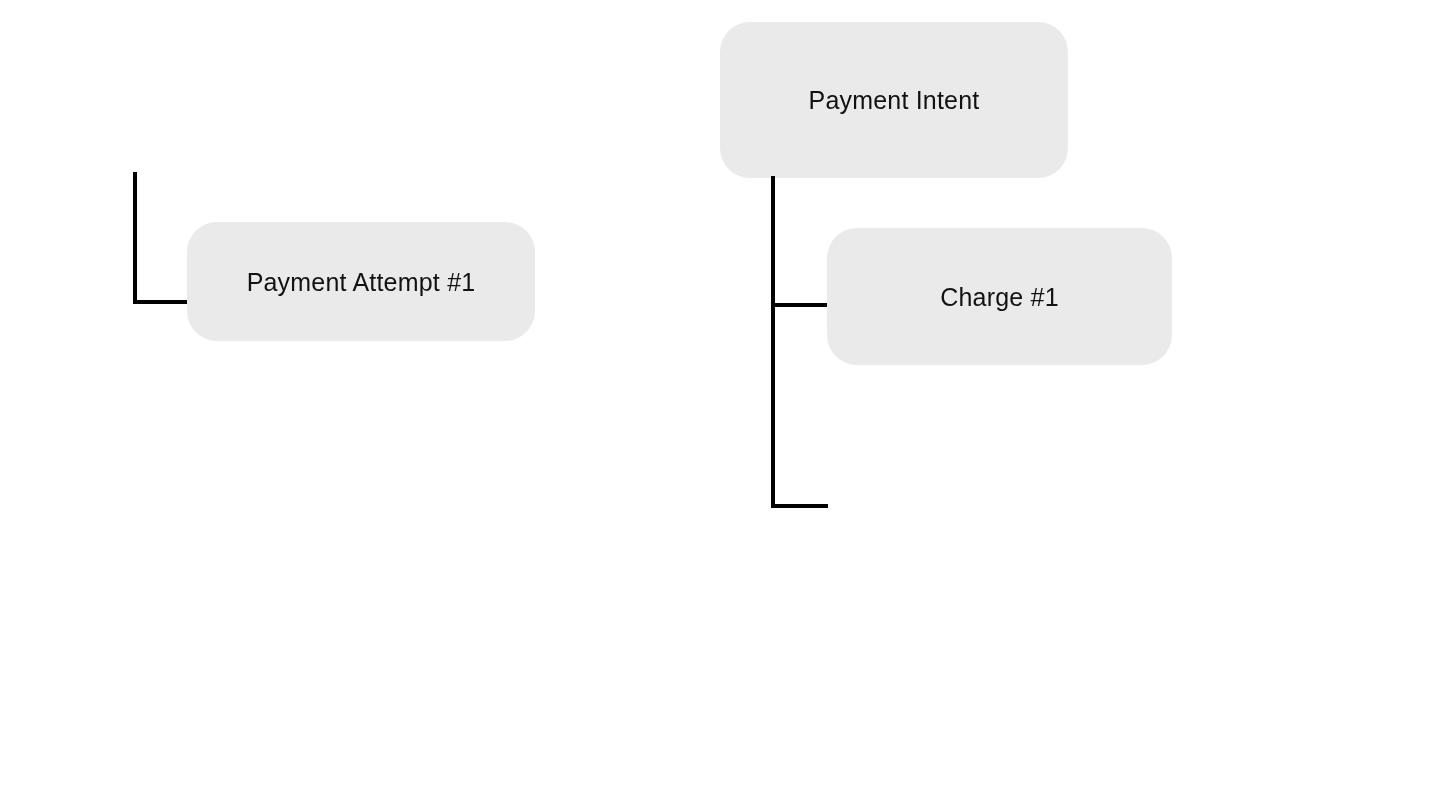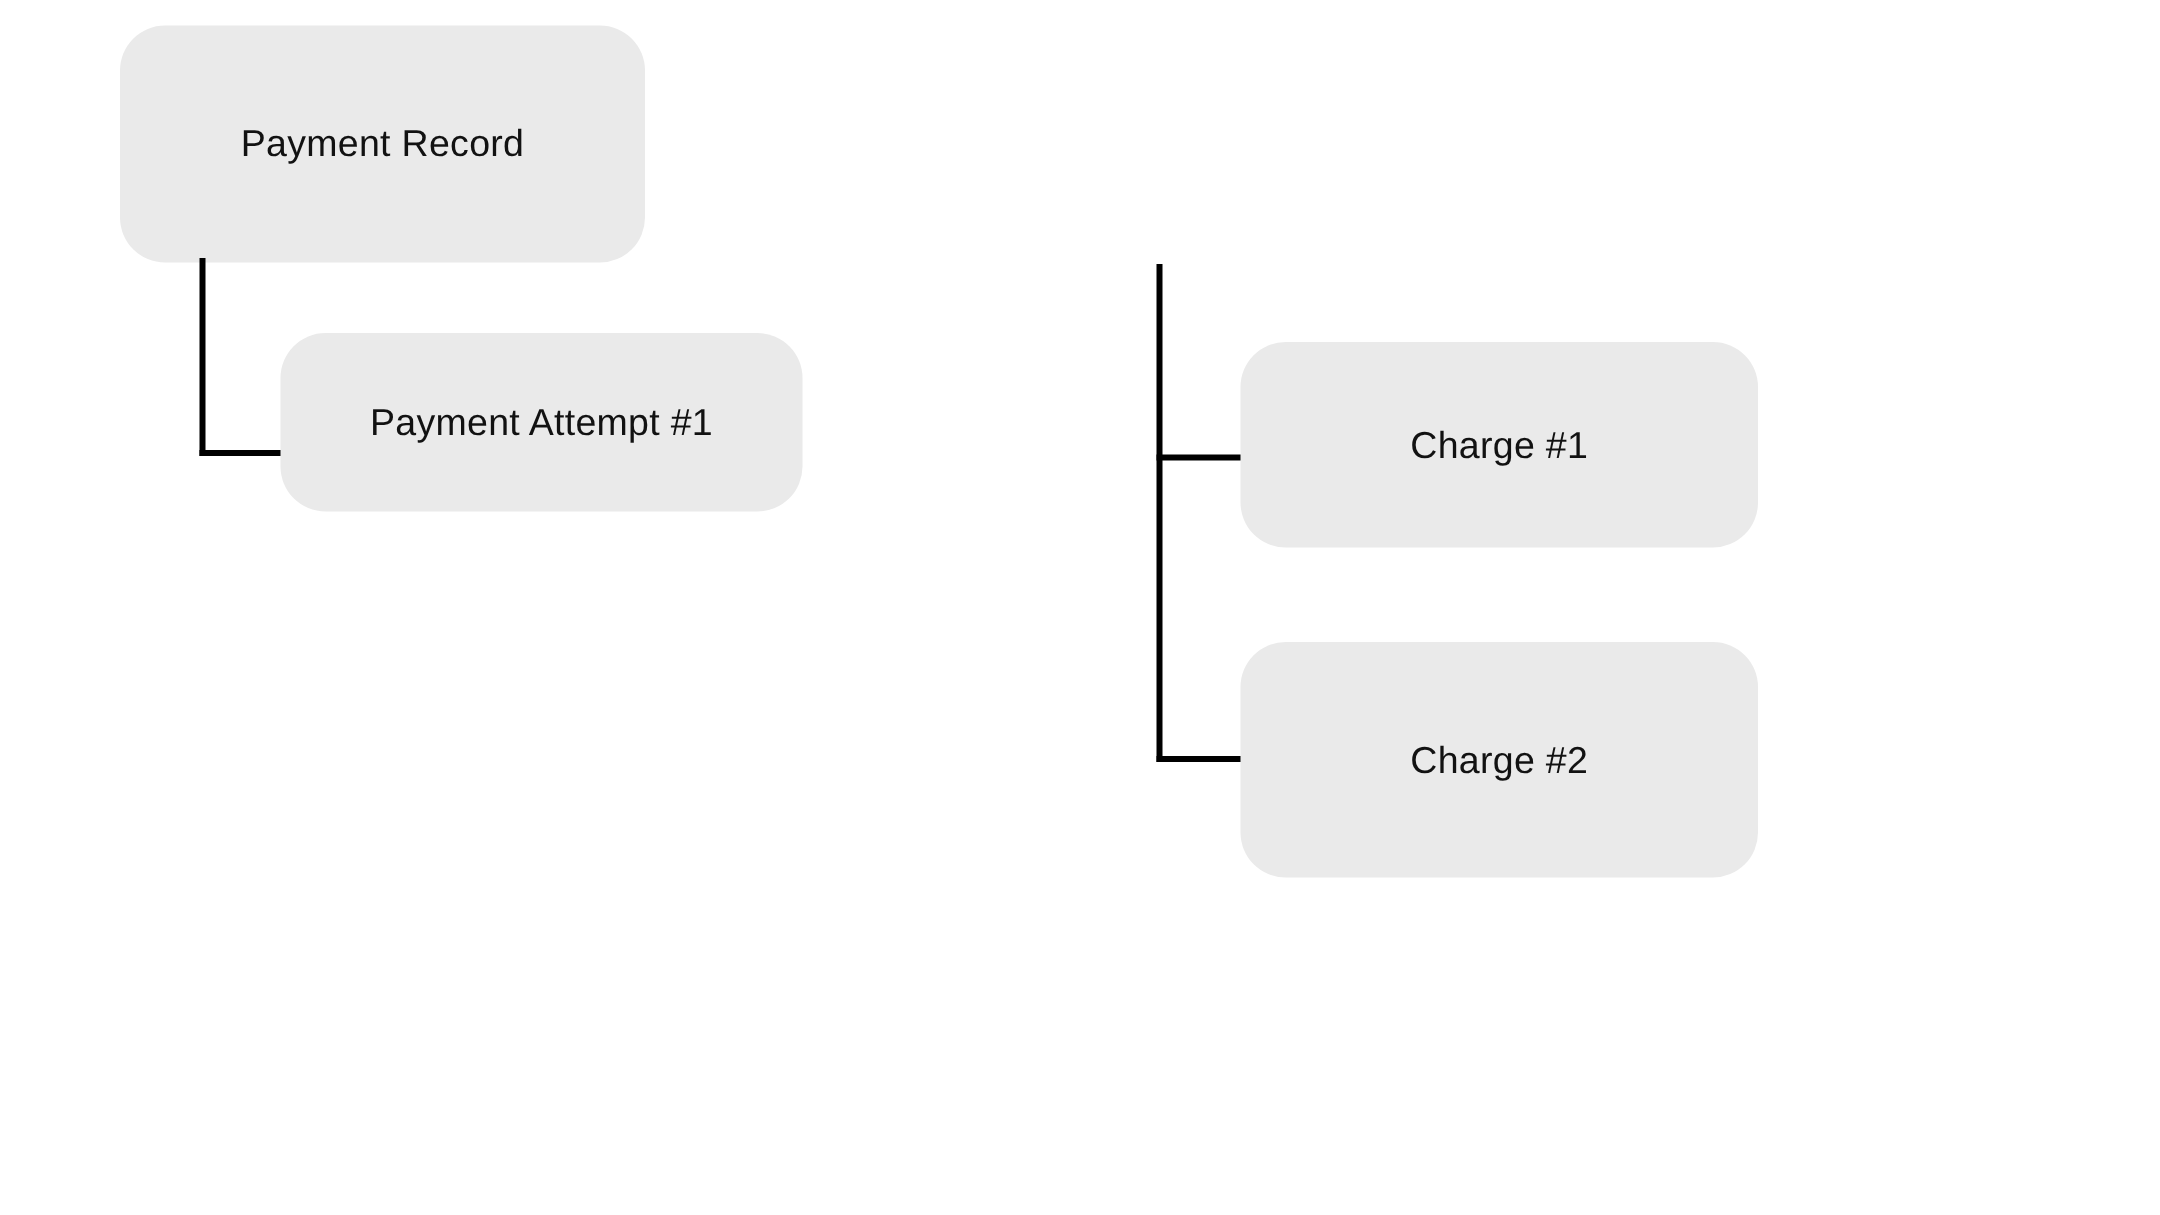--- a/index.html
+++ b/index.html
@@ -47,37 +47,34 @@
   .box-charge2          { left: 827px; top: 428px; width: 345px; height: 157px; }
   .conn-right-vertical  { left: 771px; top: 176px; width: 4px;   height: 332px; }
   .conn-right-branch1   { left: 771px; top: 303px; width: 57px;  height: 4px; }
   .conn-right-branch2   { left: 771px; top: 504px; width: 57px;  height: 4px; }
 </style>
 </head>
 <body>
 
 <div class="canvas">
 
-  <div class="node box-payment-record">
-    <span class="node-label">Payment Record</span>
-  </div>
 
   <div class="connector conn-left-vertical"></div>
   <div class="connector conn-left-branch1"></div>
 
   <div class="node box-payment-attempt1">
     <span class="node-label">Payment Attempt #1</span>
   </div>
 
+  <div class="node box-payment-intent">
+    <span class="node-label">Payment Intent</span>
+  </div>
 
   <div class="connector conn-right-vertical"></div>
   <div class="connector conn-right-branch1"></div>
   <div class="connector conn-right-branch2"></div>
 
   <div class="node box-charge1">
     <span class="node-label">Charge #1</span>
   </div>
 
-  <div class="node box-charge2">
-    <span class="node-label">Charge #2</span>
-  </div>
 
 </div>
 
 </body></html>

